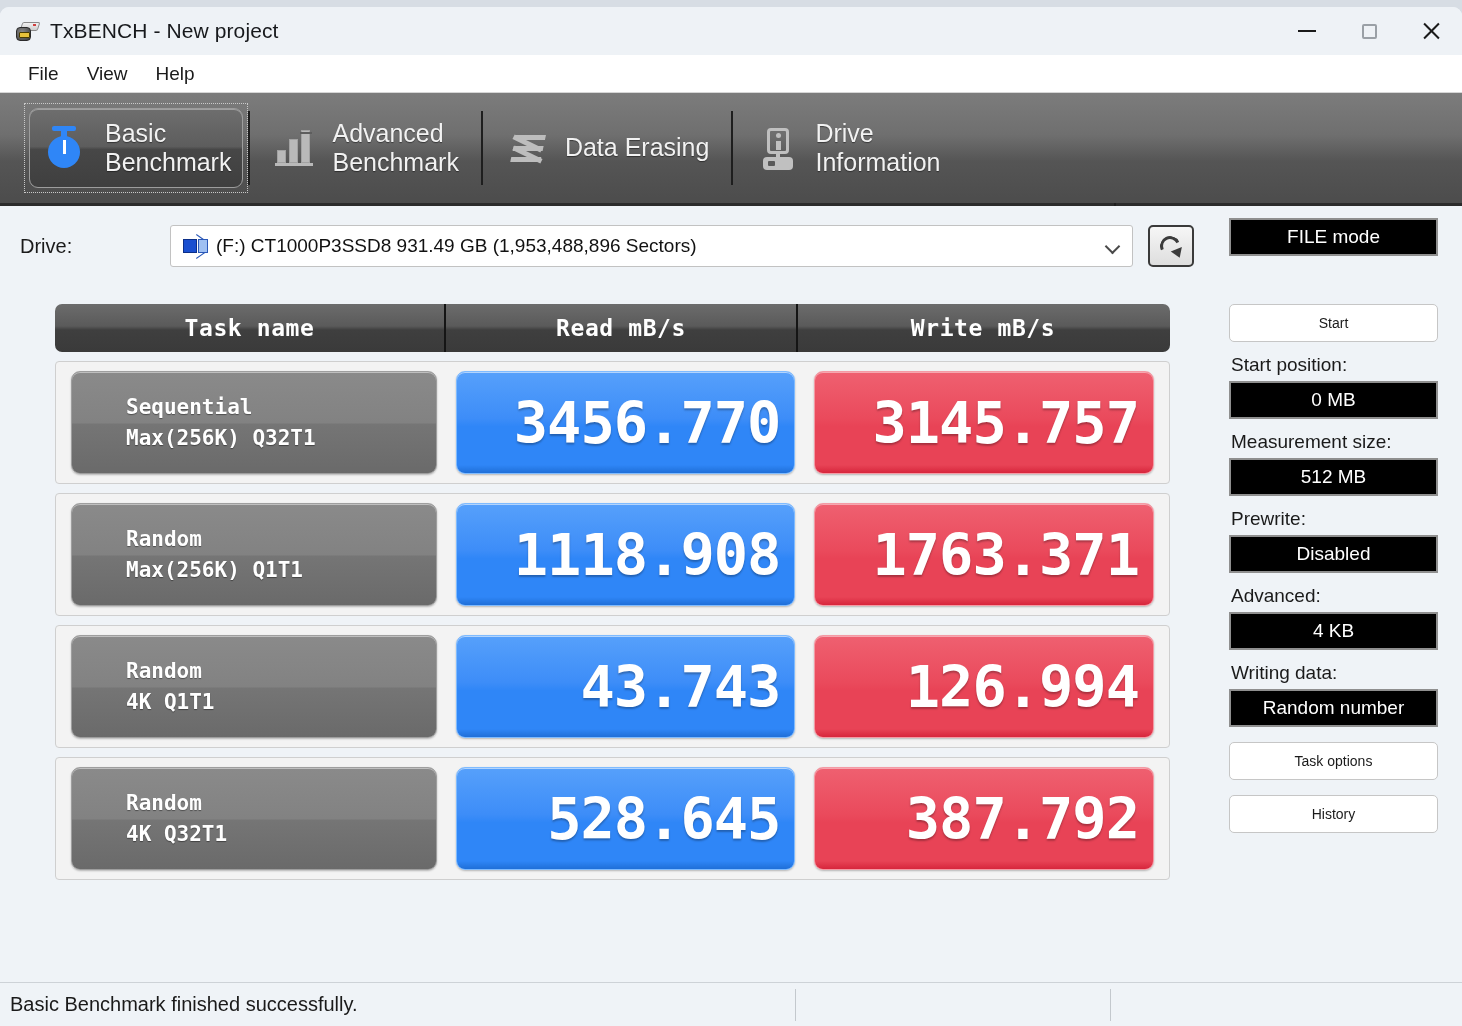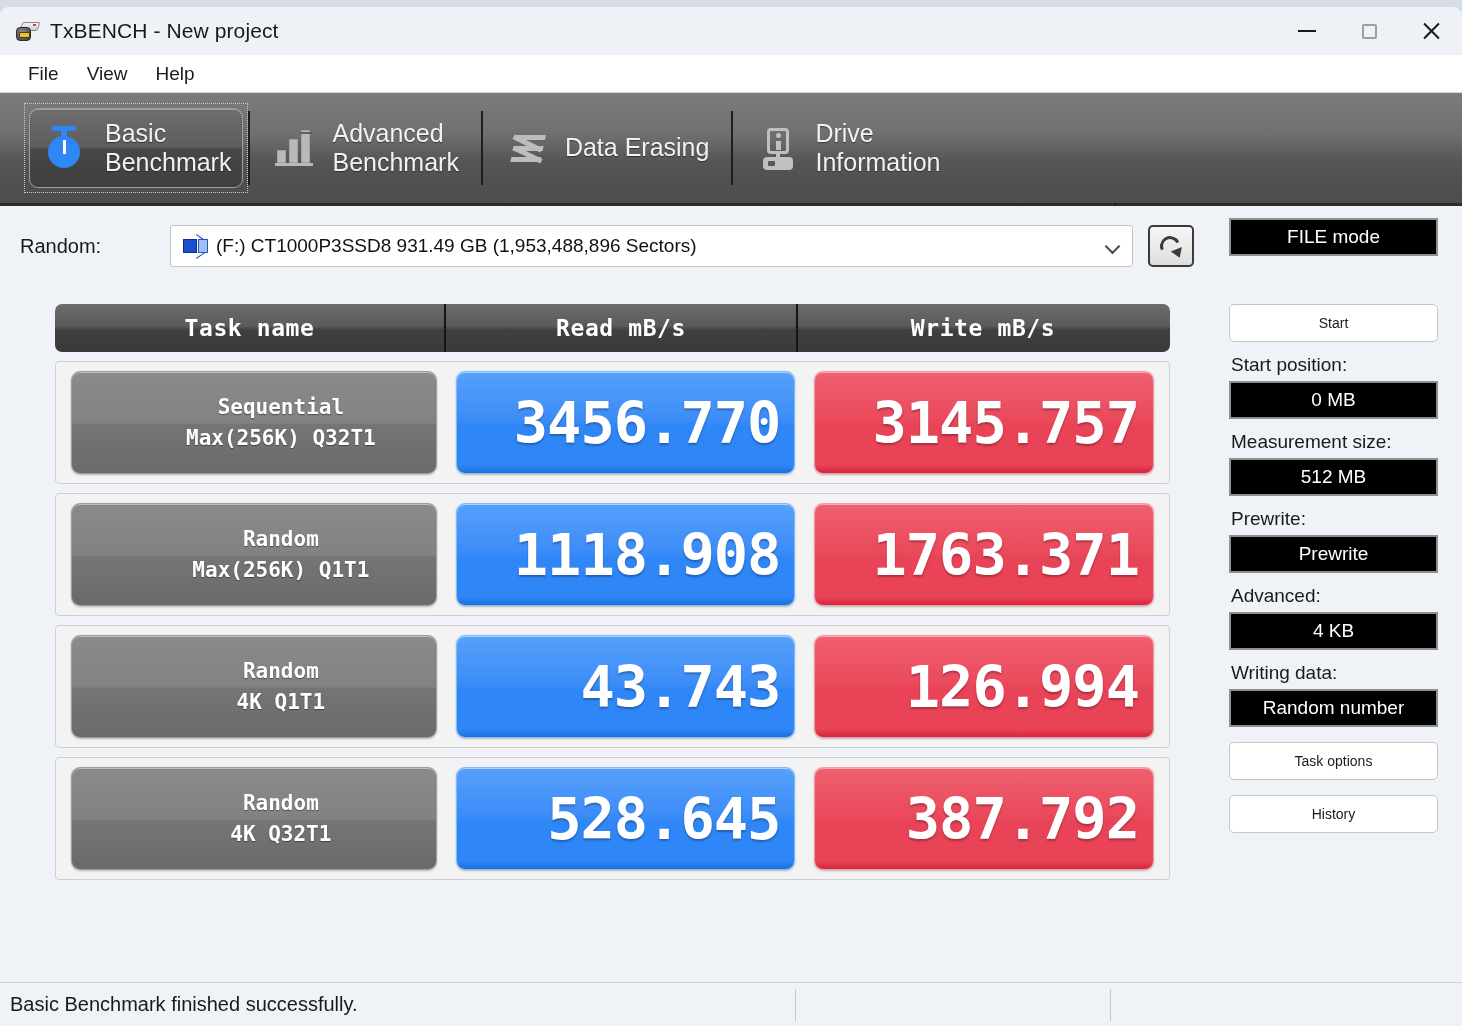--- a/index.html
+++ b/index.html
@@ -209,21 +209,21 @@
     display: flex; align-items: center; justify-content: center;
     color: #ffffff; font-size: 23px; font-weight: bold;
     font-family: "DejaVu Sans Mono", "Liberation Mono", monospace;
     letter-spacing: .6px; position: relative;
   }
   .res-head .c1 { width: 389px; }
   .res-head .c2 { width: 352px; border-left: 2px solid #151515; }
   .res-head .c3 { width: 372px; border-left: 2px solid #151515; }
 
   .res-group { margin-top: 9px; border: 1px solid #cfcfcf; background: #f3f3f3; border-radius: 4px; padding: 9px 0; }
-  .res-row { display: flex; align-items: center; gap: 19px; padding: 0 15px; text-align: center; }
+  .res-row { display: flex; align-items: center; gap: 19px; padding: 0 15px; }
   .cell-task {
     width: 367px; height: 103px; border-radius: 9px;
     background: linear-gradient(180deg,#8a8a8a 0%,#828282 50%,#757575 52%,#6a6a6a 100%);
     border: 1px solid #9e9e9e;
     box-shadow: inset 0 1px 0 rgba(255,255,255,.45), 0 1px 2px rgba(0,0,0,.25);
     display: flex; flex-direction: column; justify-content: center;
     padding-left: 54px; color: #ffffff;
     font-family: "DejaVu Sans Mono", "Liberation Mono", monospace;
     font-size: 21px; font-weight: bold; line-height: 1.45;
     text-shadow: 0 1px 1px rgba(0,0,0,.4);
@@ -371,21 +371,21 @@
 
     <div class="tb-more-wrap">
       <div class="tb-vline"></div>
     </div>
     <div class="tb-more"></div>
   </div>
 
   <div class="body">
 
     <div class="drive-row">
-      <div class="drive-label">Random:</div>
+      <div class="drive-label">Drive:</div>
       <div class="drive-combo">
         <div class="dicon">
           <div class="x1"></div>
             <div class="x2"></div>
           <div class="sq1"></div>
             <div class="sq2"></div>
         </div>
         <div class="drive-text">(F:) CT1000P3SSD8  931.49 GB (1,953,488,896 Sectors)</div>
         <div class="combo-arrow"></div>
       </div>
@@ -454,21 +454,21 @@
     <div class="sidebar">
       <div class="sb-btn">Start</div>
 
       <div class="sb-label">Start position:</div>
       <div class="sb-value">0 MB</div>
 
       <div class="sb-label">Measurement size:</div>
       <div class="sb-value">512 MB</div>
 
       <div class="sb-label">Prewrite:</div>
-      <div class="sb-value">Prewrite</div>
+      <div class="sb-value">Disabled</div>
 
       <div class="sb-label">Advanced:</div>
       <div class="sb-value">4 KB</div>
 
       <div class="sb-label">Writing data:</div>
       <div class="sb-value">Random number</div>
 
       <div class="sb-gap"></div>
       <div class="sb-btn">Task options</div>
       <div class="sb-gap"></div>

